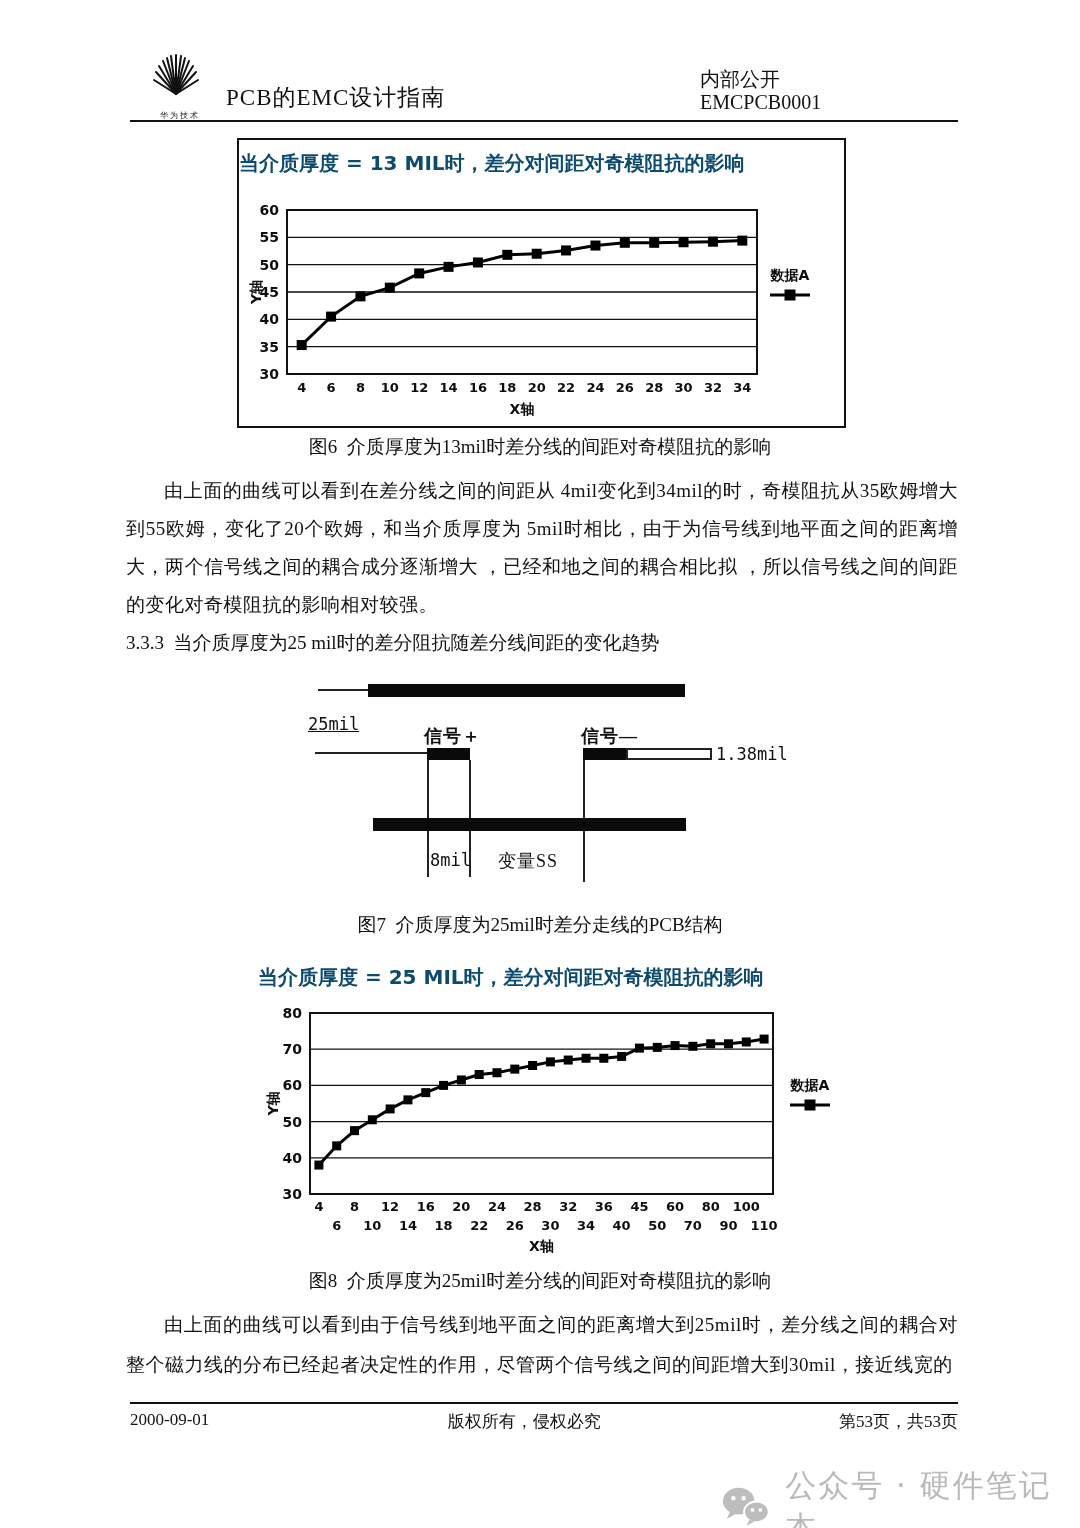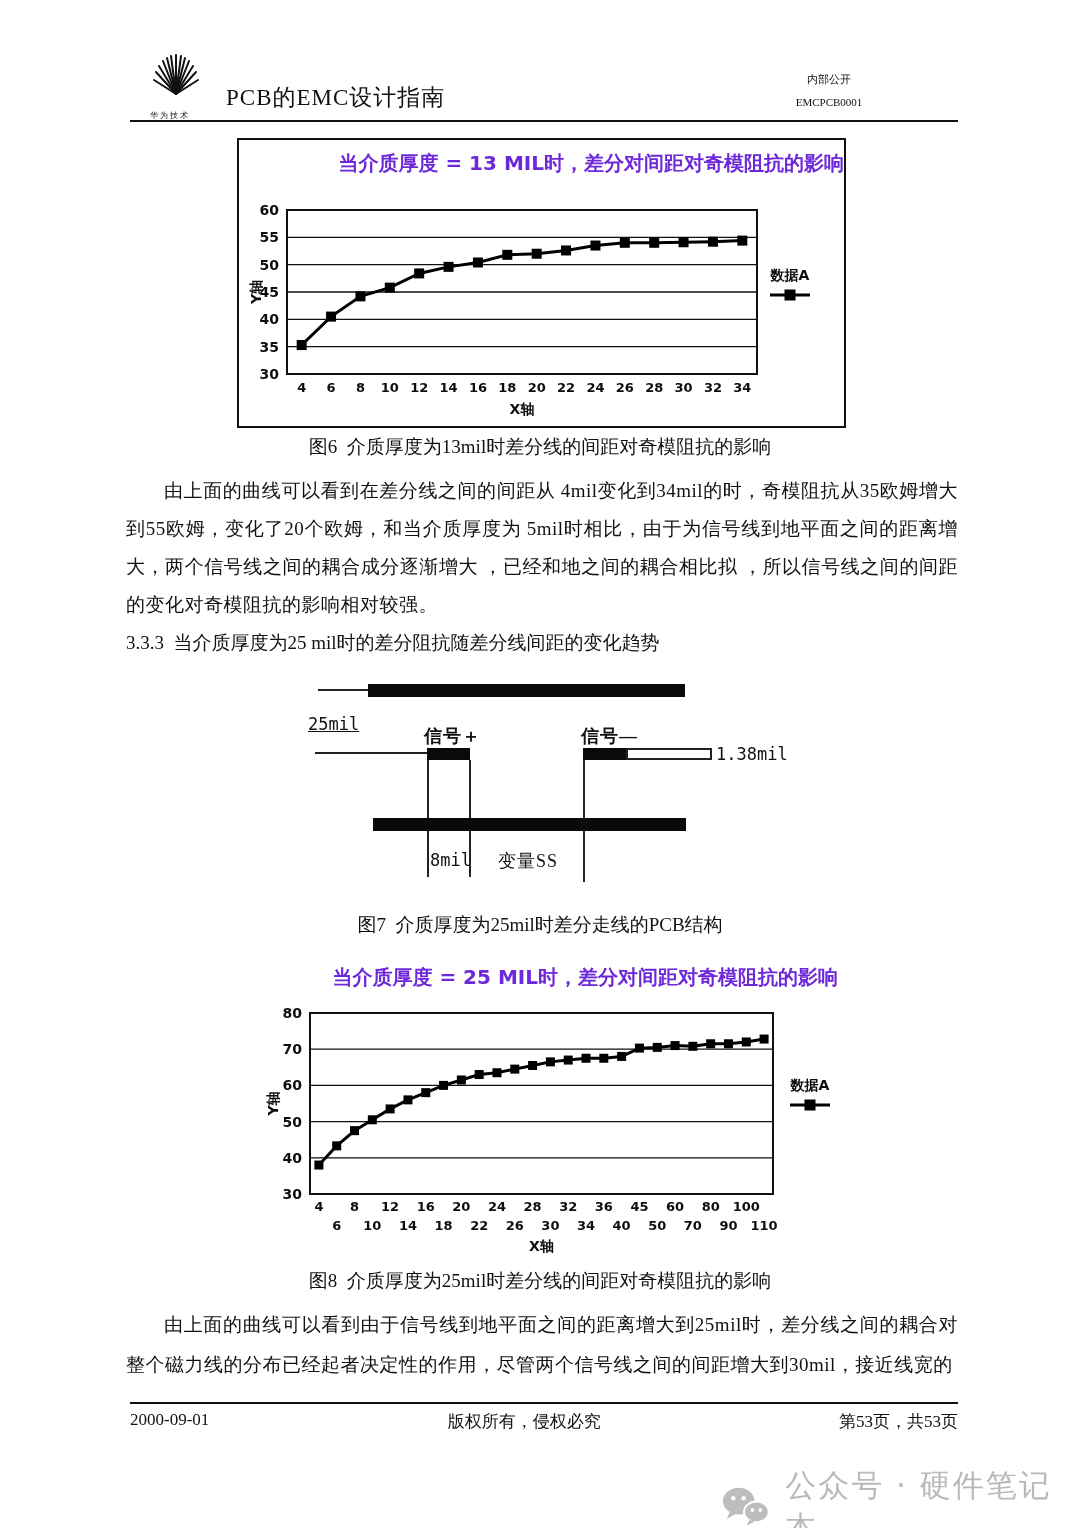--- a/index.html
+++ b/index.html
@@ -2,27 +2,27 @@
 <html><head>
 <meta charset="utf-8">
 <style>
   html,body{margin:0;padding:0;background:#ffffff;}
   body{width:1080px;height:1528px;position:relative;overflow:hidden;
        font-family:"Liberation Serif", serif;color:#111;}
   .abs{position:absolute;}
 
   
   .hdr-title{font-size:23px;letter-spacing:1px;}
-  .hdr-right{font-size:11px;line-height:23px;text-align:center;width:258px;}
+  .hdr-right{font-size:20px;line-height:23px;text-align:left;width:258px;}
   .rule{background:#111;height:2px;width:828px;}
 
   
   .chartbox{border:2px solid #111;background:#fff;}
-  .chart-title{position:absolute;left:0;right:0;top:10px;text-align:right;
-    font-family:"DejaVu Sans", sans-serif;font-weight:bold;font-size:20px;color:#6d28d9;}
+  .chart-title{position:absolute;left:0;right:0;top:10px;text-align:left;
+    font-family:"DejaVu Sans", sans-serif;font-weight:bold;font-size:20px;color:#0c4a6e;}
   .chart-title2{top:0px;}
   svg text{fill:#0d0d0d;}
   .xtick,.ytick{font-family:"DejaVu Sans", sans-serif;font-weight:bold;}
   .xtick{font-size:13px;}
   .ytick{font-size:14px;}
   .axis-label{font-family:"DejaVu Sans", sans-serif;font-weight:bold;font-size:14px;}
   .legend-text{font-family:"DejaVu Sans", sans-serif;font-weight:bold;font-size:14px;}
 
   
   .caption{left:0;width:1080px;text-align:center;font-size:19px;white-space:pre-wrap;}
@@ -61,21 +61,21 @@
       <line x1="26" y1="40" x2="21" y2="2"></line>
       <line x1="26" y1="40" x2="26" y2="1"></line>
       <line x1="26" y1="40" x2="31" y2="2"></line>
       <line x1="26" y1="40" x2="35" y2="4"></line>
       <line x1="26" y1="40" x2="39" y2="7"></line>
       <line x1="26" y1="40" x2="43" y2="12"></line>
       <line x1="26" y1="40" x2="46" y2="18"></line>
       <line x1="26" y1="40" x2="48" y2="26"></line>
     </g>
   </svg>
-  <div style="font-size:8px;text-align:left;letter-spacing:2px;margin-top:-4px;">华为技术</div>
+  <div style="font-size:8px;text-align:center;letter-spacing:2px;margin-top:-4px;">华为技术</div>
 </div>
 
 <div class="abs hdr-title" style="left:226px;top:82px;">PCB的EMC设计指南</div>
 
 <div class="abs hdr-right" style="left:700px;top:68px;">
   <div>内部公开</div>
   <div>EMCPCB0001</div>
 </div>
 
 <div class="abs rule" style="left:130px;top:120px;"></div>

